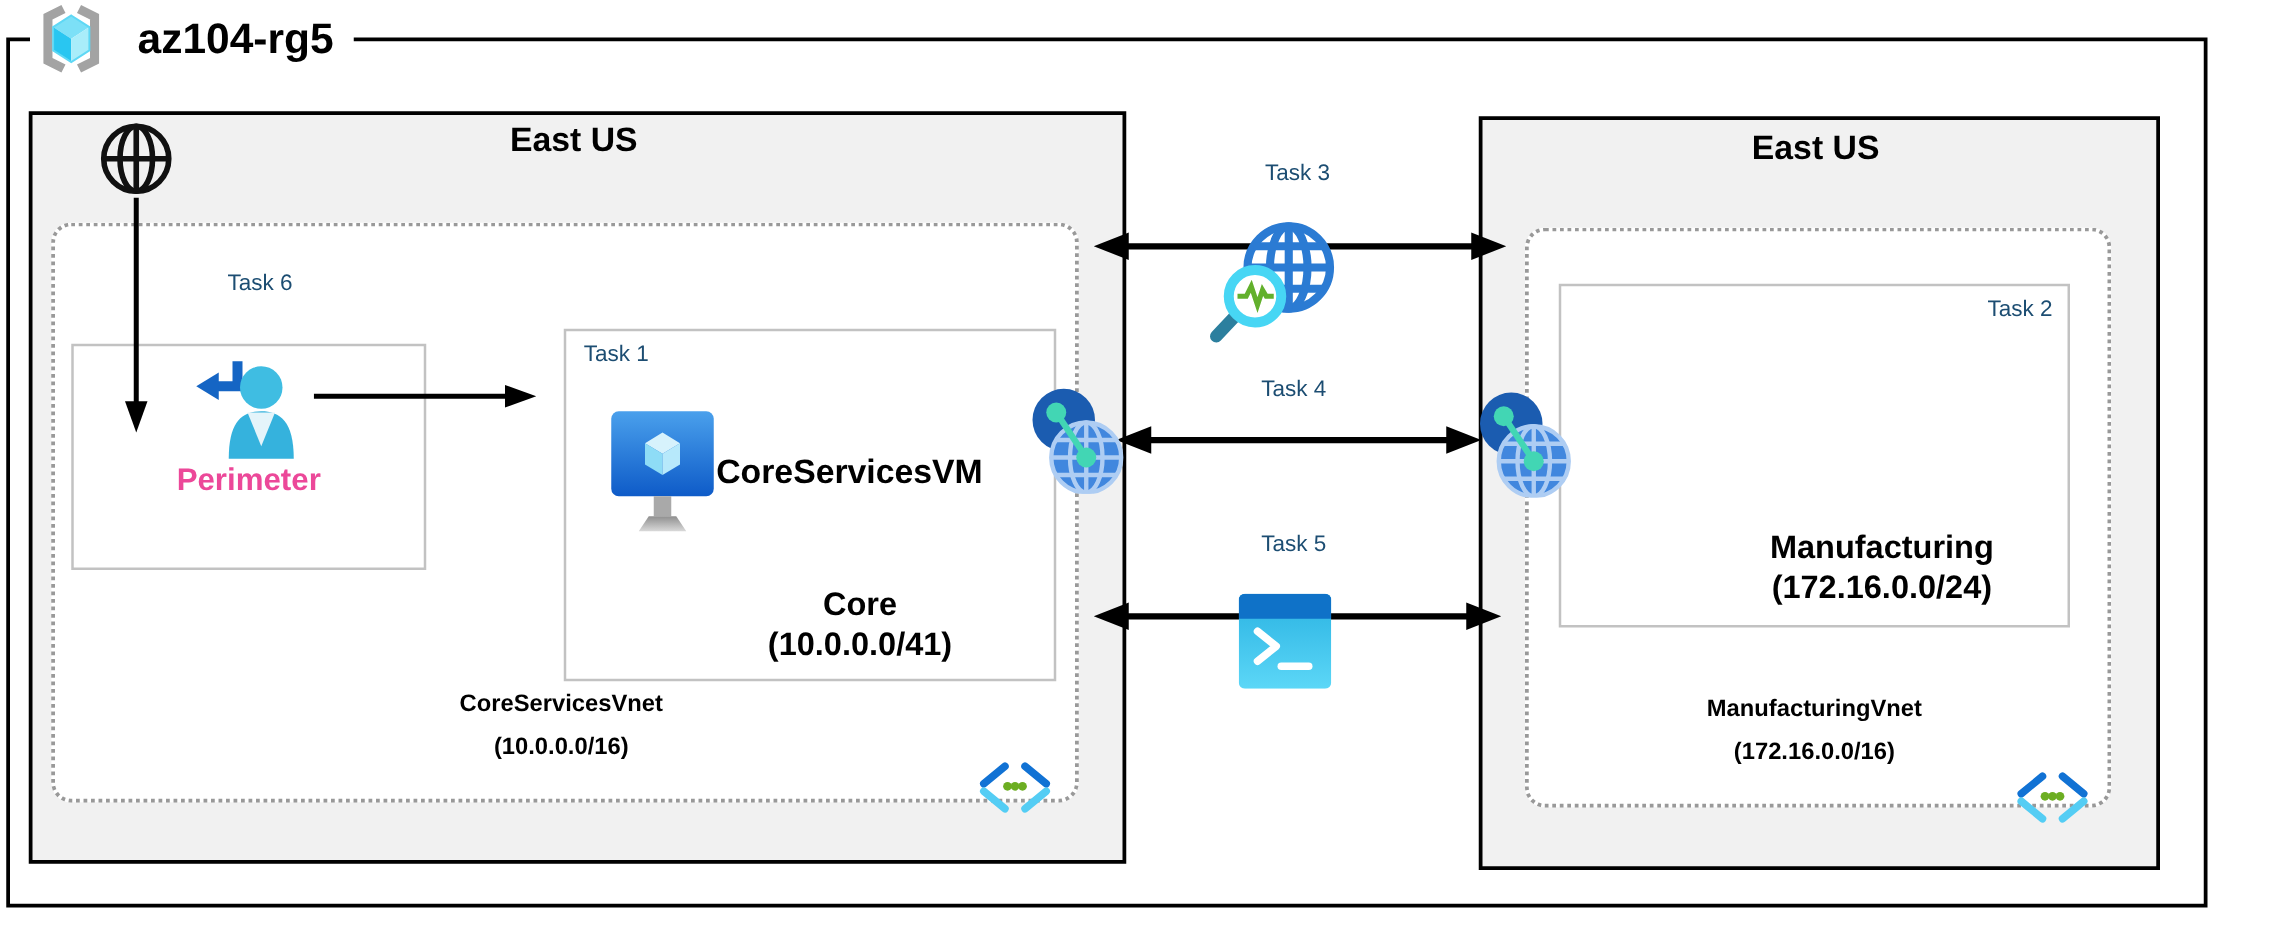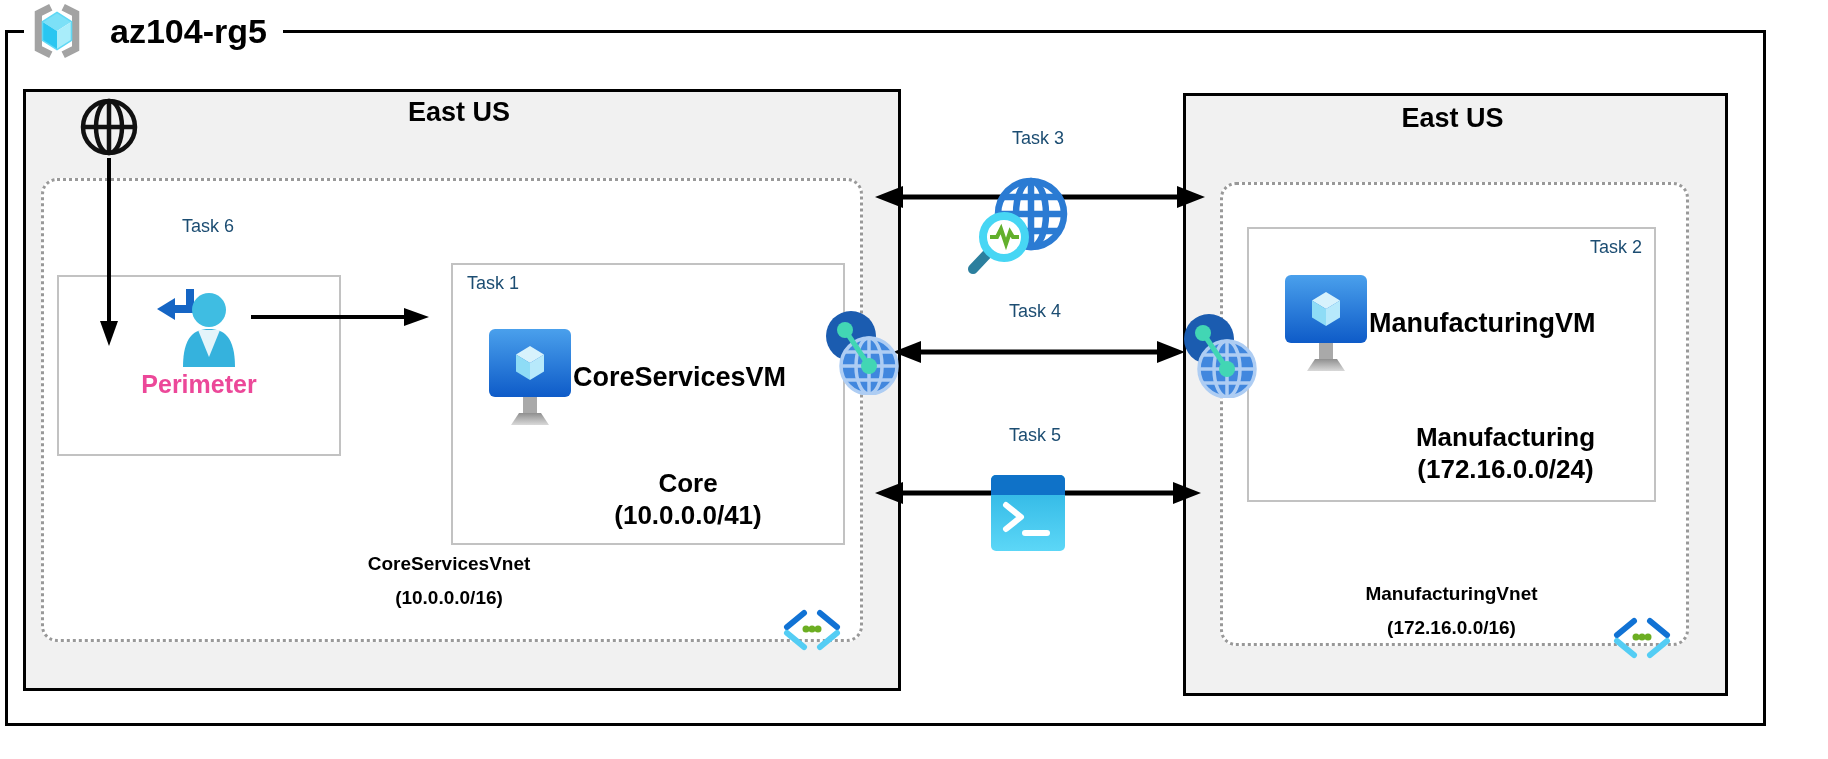--- a/index.html
+++ b/index.html
@@ -17,21 +17,21 @@
   .region-r{left:1183px;top:93px;width:539px;height:597px;}
   .region-title{font-size:27px;font-weight:bold;color:#000;text-align:center;}
   .rt-l{left:23px;top:97px;width:872px;}
   .rt-r{left:1183px;top:103px;width:539px;}
   
   .vnet-box{background:#fff;border:3px dotted #999;border-radius:16px;}
   .vnet-l{left:41px;top:178px;width:816px;height:458px;}
   .vnet-r{left:1220px;top:182px;width:463px;height:458px;}
   .vnet-label{text-align:center;font-size:19px;font-weight:bold;color:#000;line-height:34px;}
   .vl-l{left:41px;top:547px;width:816px;}
-  .vl-r{left:1220px;top:551px;width:463px;margin-top:26px;}
+  .vl-r{left:1220px;top:551px;width:463px;}
   
   .subnet-box{background:#fff;border:2px solid #c2c2c2;}
   .perimeter-box{left:57px;top:275px;width:280px;height:177px;}
   .task1-box{left:451px;top:215px;width:390px;height:278px;margin-top:48px;}
   .task2-box{left:1247px;top:227px;width:405px;height:271px;}
   .task-label{color:#1c4d72;font-size:18px;font-weight:normal;white-space:nowrap;}
   .mid-label{width:200px;text-align:center;}
   .subnet-text{width:100%;text-align:center;font-size:26px;font-weight:bold;color:#000;line-height:32px;padding-left:40px;}
   .vm-row{display:flex;align-items:center;}
   .vm-name{font-size:27px;font-weight:bold;color:#000;white-space:nowrap;}
@@ -119,33 +119,20 @@
       <span class="vm-name">CoreServicesVM</span>
     </div>
     <div class="abs subnet-text" style="left:0;top:202px">
       <div>Core</div>
       <div>(10.0.0.0/41)</div>
     </div>
   </div>
 
   <div class="abs subnet-box task2-box">
     <div class="abs task-label" style="right:12px;top:8px">Task 2</div>
-    <div class="abs vm-row" style="left:34px;top:44px">
-      <span>
-        <svg width="86" height="100" viewBox="0 0 86 100">
-          <rect x="2" y="2" width="82" height="68" rx="6" fill="url(#mon1)"></rect>
-          <polygon points="43,19 57,27.5 43,36 29,27.5" fill="#d7f2fc"></polygon>
-          <polygon points="29,27.5 43,36 43,53 29,44.5" fill="#8edcf6"></polygon>
-          <polygon points="57,27.5 57,44.5 43,53 43,36" fill="#b7e9fb"></polygon>
-          <rect x="36" y="70" width="14" height="16" fill="#a9a9a9"></rect>
-          <polygon points="24,98 62,98 54,86 32,86" fill="url(#std1)"></polygon>
-        </svg>
-      </span>
-      <span class="vm-name">ManufacturingVM</span>
-    </div>
     <div class="abs subnet-text" style="left:14px;top:192px">
       <div>Manufacturing</div>
       <div>(172.16.0.0/24)</div>
     </div>
   </div>
 
   <div class="abs vnet-label vl-l">
     <div>CoreServicesVnet</div>
     <div>(10.0.0.0/16)</div>
   </div>

